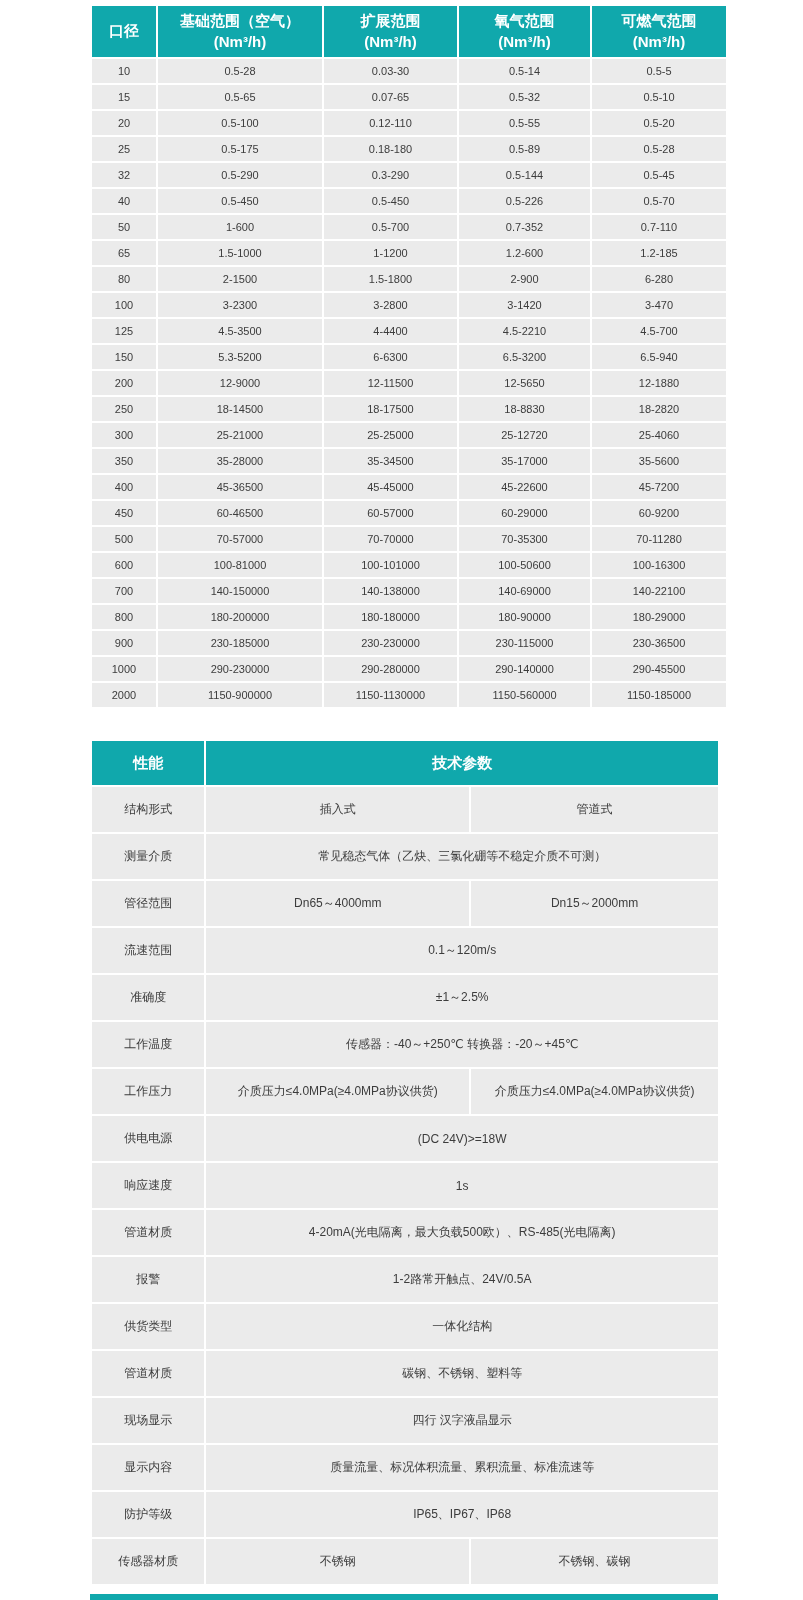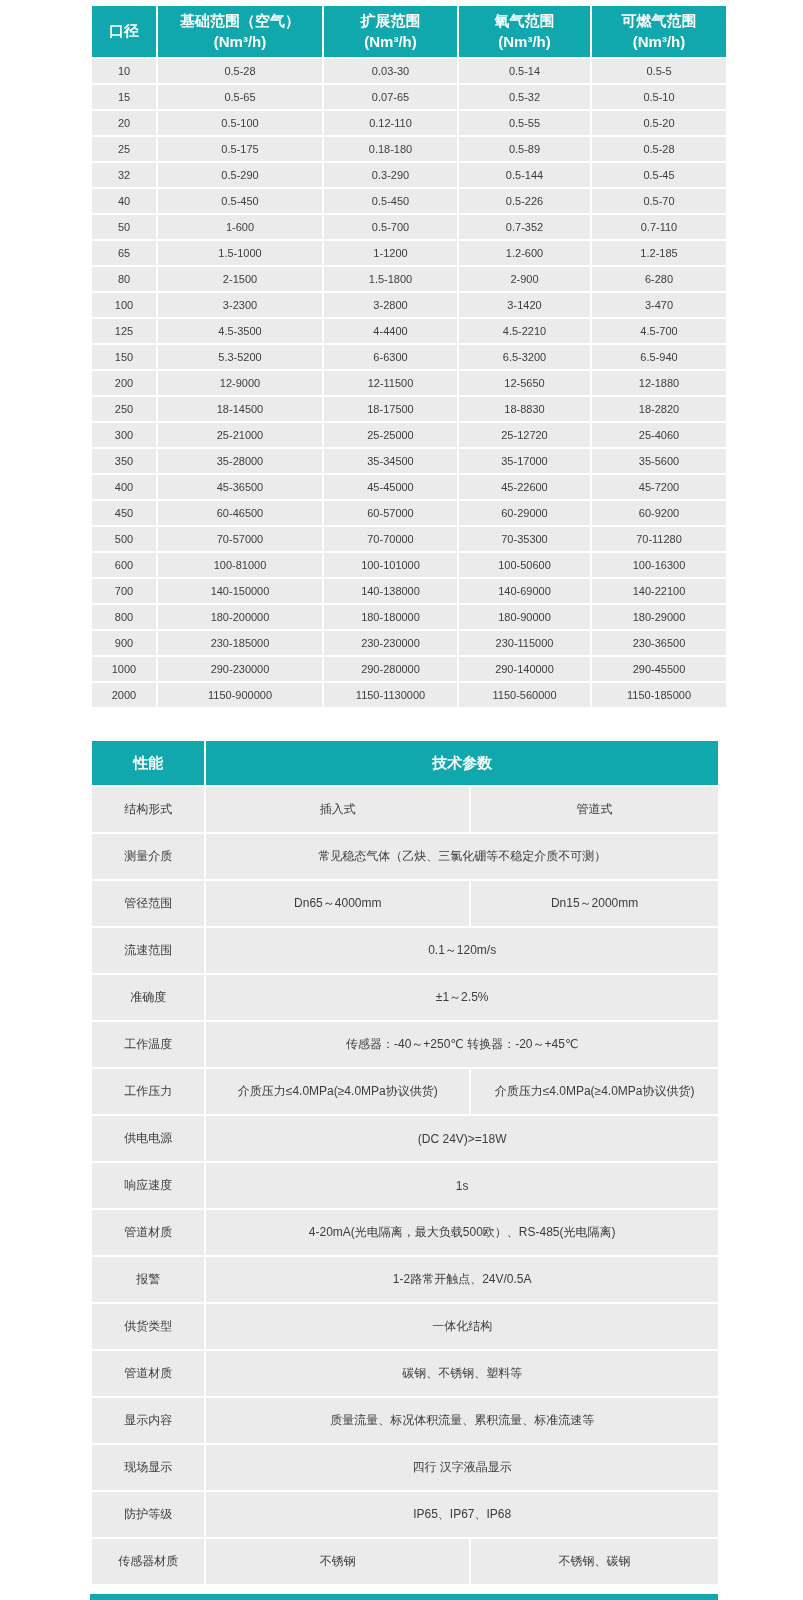--- a/index.html
+++ b/index.html
@@ -355,26 +355,26 @@
         </tr>
         <tr>
           <td class="spec-label">供货类型</td>
           <td colspan="2">一体化结构</td>
         </tr>
         <tr>
           <td class="spec-label">管道材质</td>
           <td colspan="2">碳钢、不锈钢、塑料等</td>
         </tr>
         <tr>
+          <td class="spec-label">现场显示</td>
+          <td colspan="2">四行 汉字液晶显示</td>
+        </tr>
+        <tr>
           <td class="spec-label">显示内容</td>
           <td colspan="2">质量流量、标况体积流量、累积流量、标准流速等</td>
-        </tr>
-        <tr>
-          <td class="spec-label">现场显示</td>
-          <td colspan="2">四行 汉字液晶显示</td>
         </tr>
         <tr>
           <td class="spec-label">防护等级</td>
           <td colspan="2">IP65、IP67、IP68</td>
         </tr>
         <tr>
           <td class="spec-label">传感器材质</td>
           <td>不锈钢</td>
           <td>不锈钢、碳钢</td>
         </tr>

